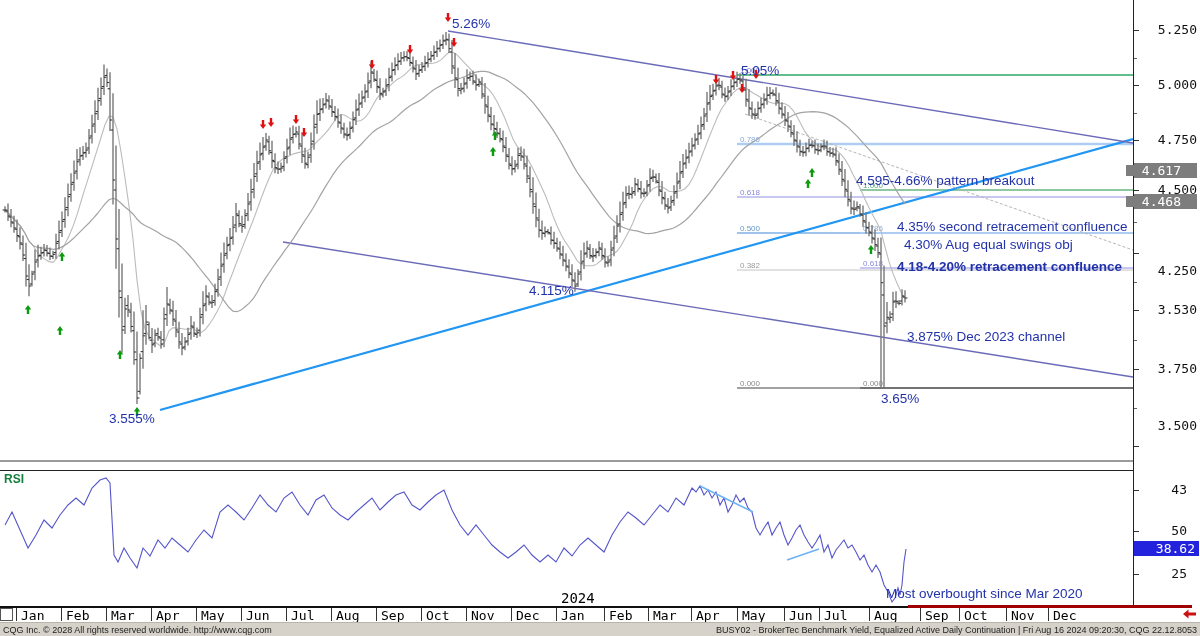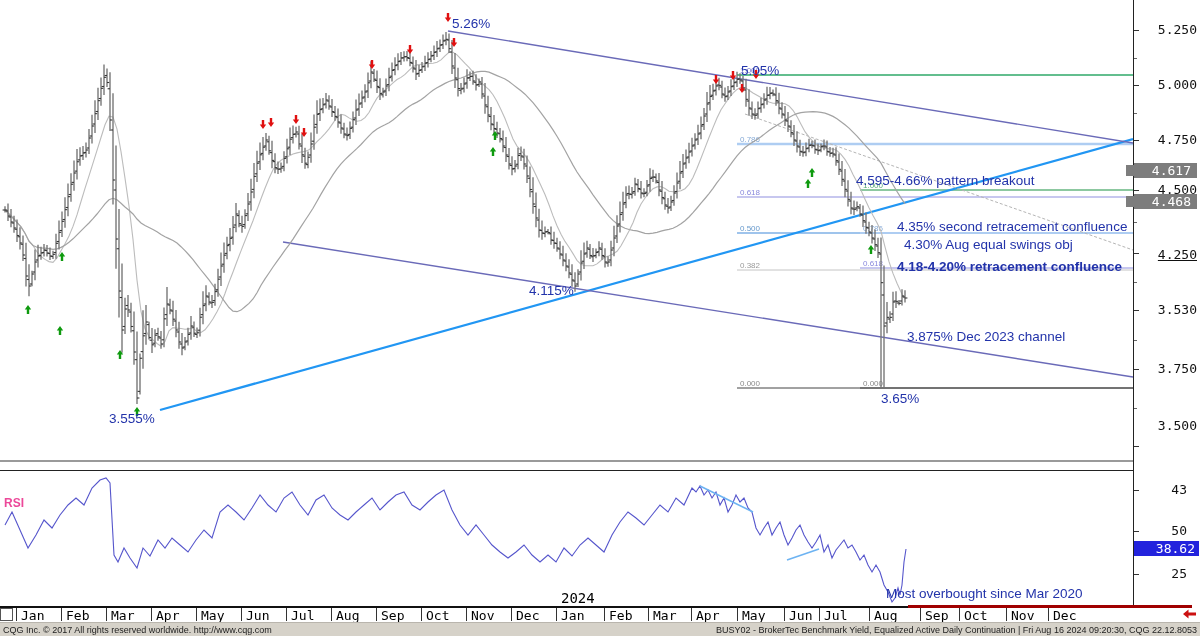--- a/index.html
+++ b/index.html
@@ -8,28 +8,28 @@
   #chart-svg{position:absolute;left:0;top:0;}
   .ann{position:absolute;color:#2233aa;font:13.5px "Liberation Sans",sans-serif;white-space:nowrap;}
   
   #price-axis{position:absolute;left:1133px;top:0;width:67px;height:622px;background:#fff;
               border-left:1px solid #222;}
   .axis-label{position:absolute;right:4px;width:60px;text-align:right;color:#111;
               font:13px "DejaVu Sans Mono",monospace;white-space:pre;}
   .axis-tick{position:absolute;left:0;width:5px;height:1px;background:#333;}
   .axis-tick.minor{width:3px;background:#666;}
   .badge{position:absolute;left:1px;width:63px;height:15px;background:#7d7d7d;color:#fff;
-         font:13px "DejaVu Sans Mono",monospace;text-align:right;line-height:15px;padding-right:6px;box-sizing:border-box;}
+         font:13px "DejaVu Sans Mono",monospace;text-align:right;line-height:15px;padding-right:16px;box-sizing:border-box;}
   .badge-tab{position:absolute;width:8px;height:11px;background:#7d7d7d;}
   #rsi-badge{position:absolute;left:1134px;top:541px;width:65px;height:15px;background:#2323dd;color:#fff;
              font:13px "DejaVu Sans Mono",monospace;text-align:right;line-height:15px;padding-right:4px;box-sizing:border-box;}
   
   #pane-divider{position:absolute;left:0;top:460px;width:1200px;height:2px;background:#9a9a9a;}
   #rsi-topline{position:absolute;left:0;top:470px;width:1133px;height:1px;background:#222;}
-  #rsi-label{position:absolute;left:4px;top:472px;font:bold 12px "Liberation Sans",sans-serif;color:#ec4899;margin-top:24px;}
+  #rsi-label{position:absolute;left:4px;top:472px;font:bold 12px "Liberation Sans",sans-serif;color:#15803d;}
   
   #rsi-infobox{position:absolute;left:3px;top:570px;width:184px;height:37px;border:1px solid #888;
                background:#fff;box-sizing:border-box;padding:1px 0 0 3px;}
   .infoline{font:8px "DejaVu Sans Mono",monospace;color:#111;line-height:8.5px;white-space:pre;}
   
   #time-axis{position:absolute;left:0;top:608px;width:1200px;height:14px;background:#fff;}
   #axis-blackline{position:absolute;left:0;top:606px;width:908px;height:2px;background:#111;}
   #axis-redline{position:absolute;left:908px;top:605px;width:284px;height:3px;background:#a00000;}
   #axis-redhook{position:absolute;left:1189px;top:605px;width:3px;height:8px;background:#a00000;}
   .month-tick{position:absolute;top:0;width:1px;height:13px;background:#333;}
@@ -1029,21 +1029,21 @@
       <div class="axis-tick minor" style="top: 58px;"></div>
       <div class="axis-label" style="top: 77px;">5.000</div>
       <div class="axis-tick" style="top: 85px;"></div>
       <div class="axis-tick minor" style="top: 113px;"></div>
       <div class="axis-label" style="top: 132px;">4.750</div>
       <div class="axis-tick" style="top: 140px;"></div>
       <div class="axis-tick minor" style="top: 165px;"></div>
       <div class="axis-label" style="top: 182px;">4.500</div>
       <div class="axis-tick" style="top: 190px;"></div>
       <div class="axis-tick minor" style="top: 222px;"></div>
-      <div class="axis-label" style="top: 247px; text-decoration: underline;">4.250</div>
+      <div class="axis-label" style="top: 263px;">4.250</div>
       <div class="axis-tick" style="top: 253px;"></div>
       <div class="axis-tick minor" style="top: 282px;"></div>
       <div class="axis-label" style="top: 302px;">3.530</div>
       <div class="axis-tick" style="top: 310px;"></div>
       <div class="axis-tick minor" style="top: 340px;"></div>
       <div class="axis-label" style="top: 361px;">3.750</div>
       <div class="axis-tick" style="top: 369px;"></div>
       <div class="axis-tick minor" style="top: 408px;"></div>
       <div class="axis-label" style="top: 418px;">3.500</div>
       <div class="axis-tick" style="top: 446px;"></div>
@@ -1113,21 +1113,21 @@
       <div class="month-label" style="left: 1011px;">Nov</div>
       <div class="month-tick" style="left: 1048px;"></div>
       <div class="month-label" style="left: 1053px;">Dec</div>
     </div>
   <div id="axis-left-box"></div>
   <svg id="scroll-arrow" width="16" height="12">
     <path d="M2 6 L7.5 1.5 L7.5 4.4 L15 4.4 L15 7.6 L7.5 7.6 L7.5 10.5 Z" fill="#cc1111"></path>
   </svg>
 
   <div id="status-bar">
-    <span id="status-left">CQG Inc. © 2017 All rights reserved worldwide. http://www.cqg.com</span>
+    <span id="status-left">CQG Inc. © 2028 All rights reserved worldwide. http://www.cqg.com</span>
     <span id="status-right">BUSY02 - BrokerTec Benchmark Yield, Equalized Active Daily Continuation | Fri Aug 16 2024 09:20:30, CQG 22.12.8053</span>
   </div>
 <div class="ann" style="left: 452px; top: 16px;">5.26%</div>
     <div class="ann" style="left: 741px; top: 63px;">5.05%</div>
     <div class="ann" style="left: 856px; top: 173px;">4.595-4.66% pattern breakout</div>
     <div class="ann" style="left: 897px; top: 219px;">4.35% second retracement confluence</div>
     <div class="ann" style="left: 904px; top: 237px;">4.30% Aug equal swings obj</div>
     <div class="ann" style="left: 897px; top: 259px; font-weight: bold;">4.18-4.20% retracement confluence</div>
     <div class="ann" style="left: 907px; top: 329px;">3.875% Dec 2023 channel</div>
     <div class="ann" style="left: 529px; top: 283px;">4.115%</div>

